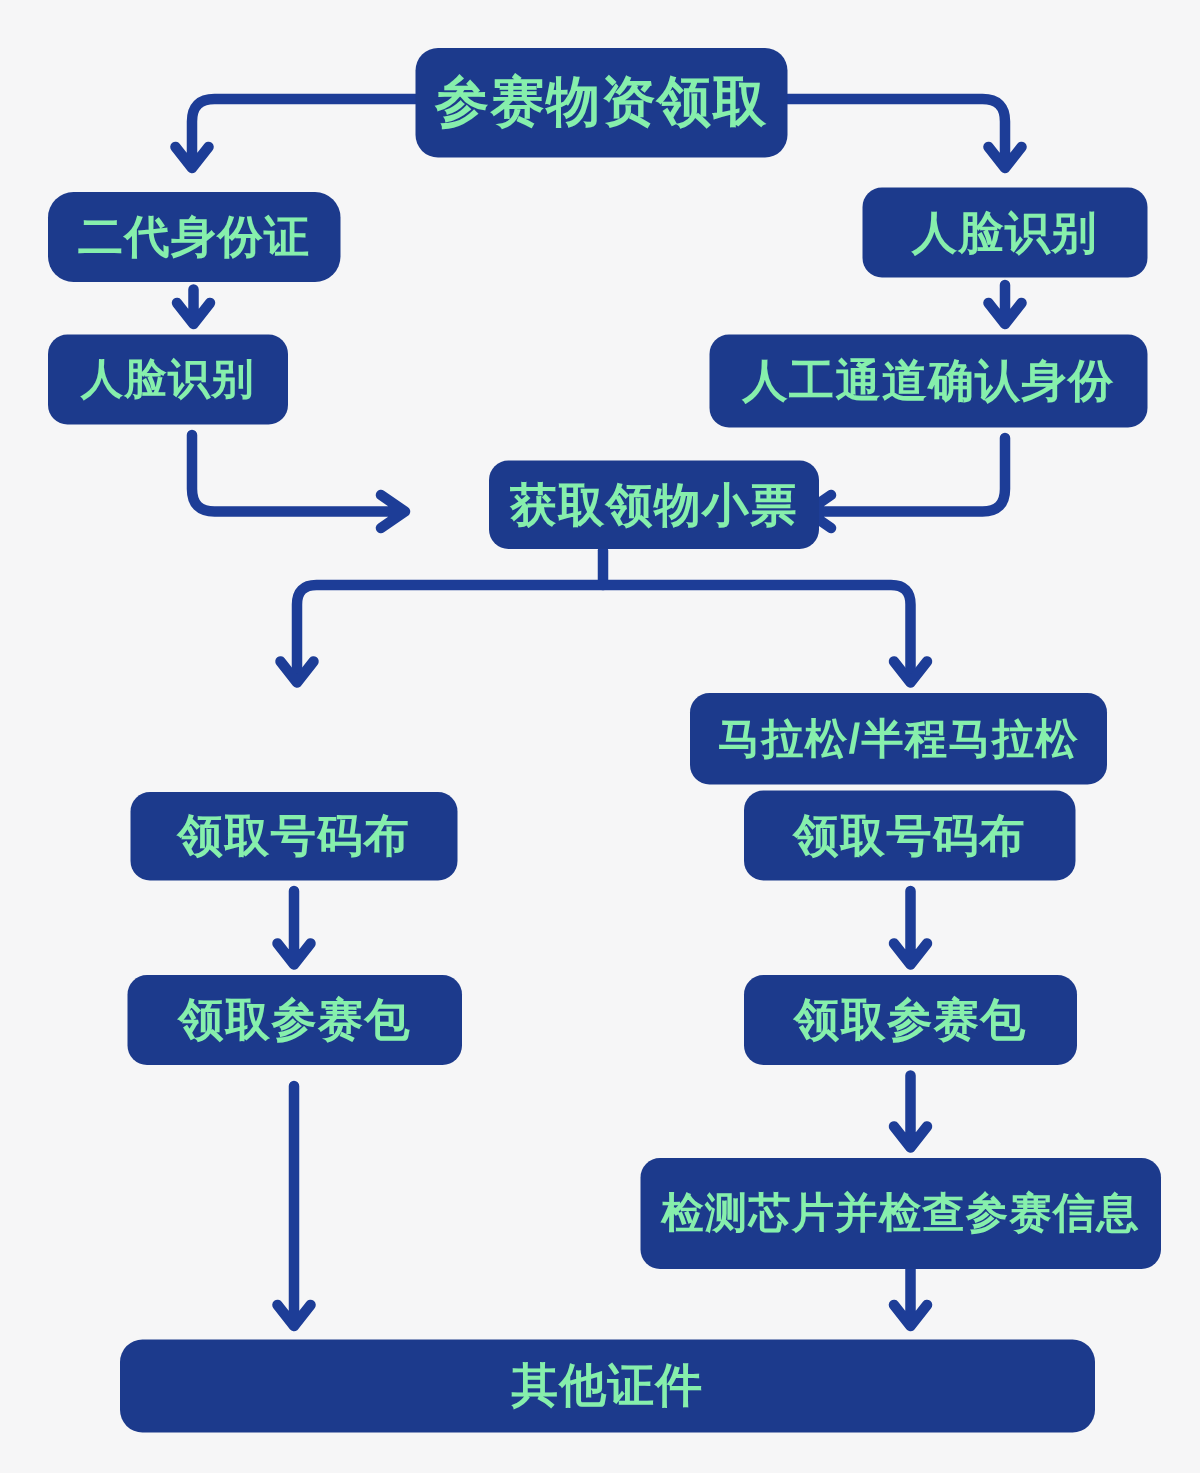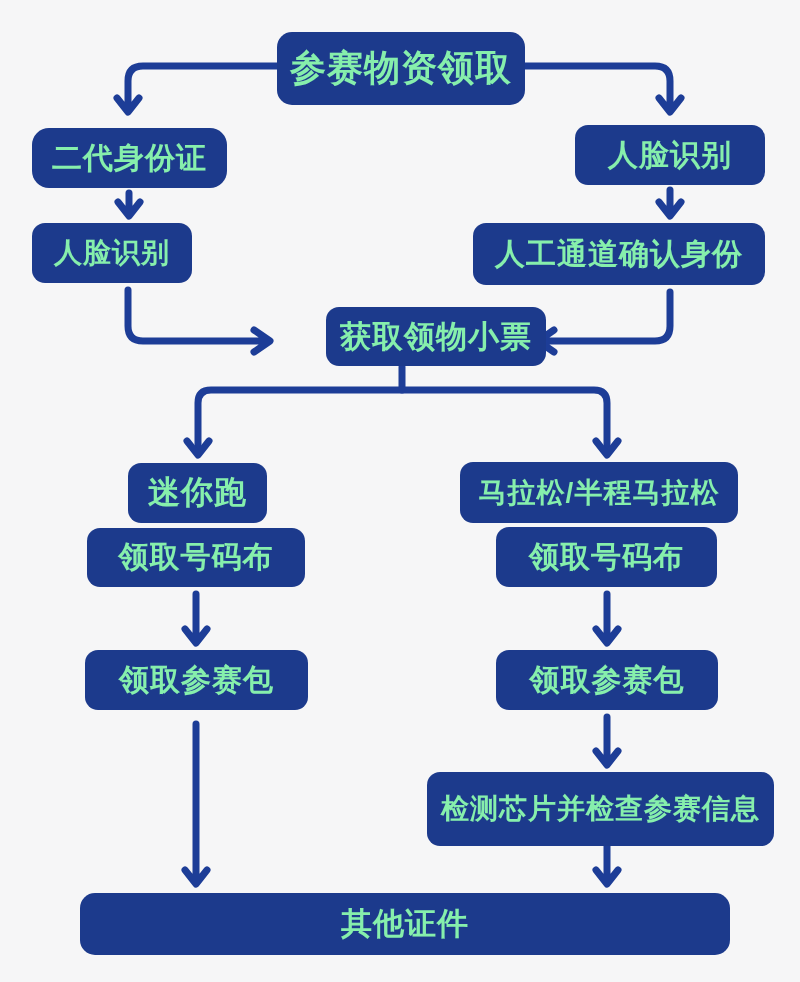--- a/index.html
+++ b/index.html
@@ -93,21 +93,20 @@
 
     <path d="M607 837 V878 M596 870 L607 884 L618 870"></path>
   </svg>
 
   <div class="node" id="n-title">参赛物资领取</div>
   <div class="node" id="n-idcard">二代身份证</div>
   <div class="node" id="n-face">人脸识别</div>
   <div class="node" id="n-other">人脸识别</div>
   <div class="node" id="n-manual">人工通道确认身份</div>
   <div class="node" id="n-ticket">获取领物小票</div>
-  <div class="node" id="n-mini">迷你跑</div>
   <div class="node" id="n-bib-l">领取号码布</div>
   <div class="node" id="n-pack-l">领取参赛包</div>
   <div class="node" id="n-marathon">马拉松/半程马拉松</div>
   <div class="node" id="n-bib-r">领取号码布</div>
   <div class="node" id="n-pack-r">领取参赛包</div>
   <div class="node" id="n-chip">检测芯片并检查参赛信息</div>
   <div class="node" id="n-finish">其他证件</div>
 
 </div>
 

